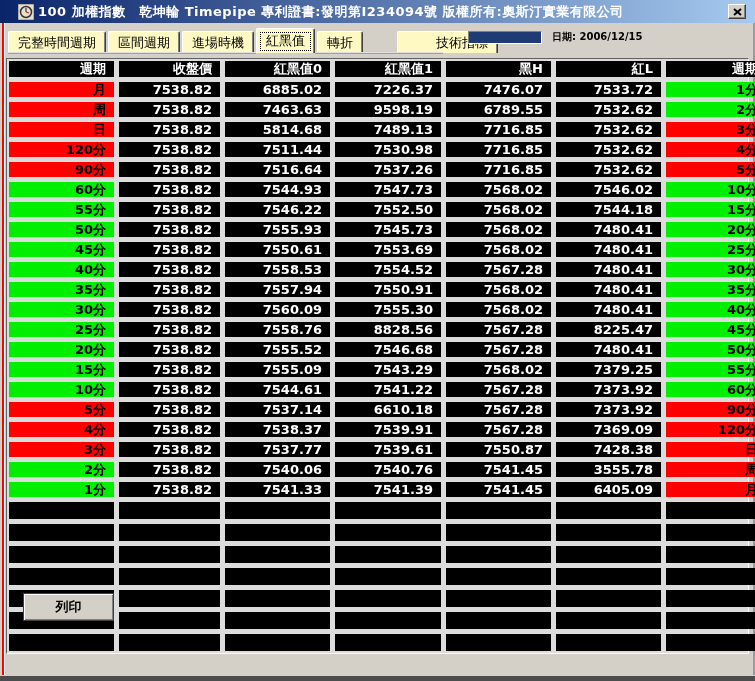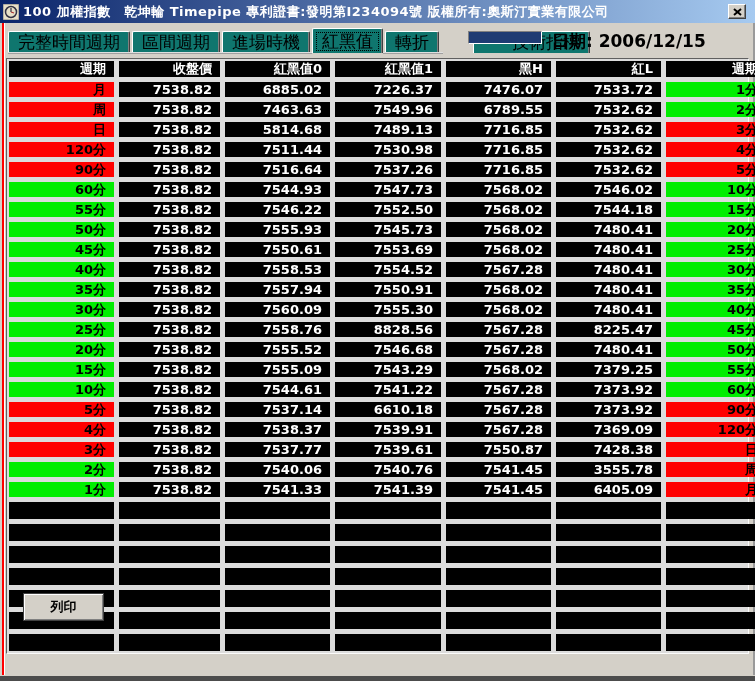--- a/index.html
+++ b/index.html
@@ -8,61 +8,61 @@
 
   
   .frame-left{position:absolute;left:2px;top:23px;bottom:6px;width:2px;background:var(--red,#f00);}
   .frame-left-hi{position:absolute;left:4px;top:23px;bottom:6px;width:1px;background:#ffffff;}
   .frame-right{position:absolute;right:0;top:23px;bottom:6px;width:2px;background:#9a9a9a;}
   .frame-bottom{position:absolute;left:0;right:0;bottom:0;height:5px;background:#4c4c4c;}
 
   
   .titlebar{position:absolute;top:0;left:0;right:0;height:23px;
     background:linear-gradient(to right,var(--tb1,#0a246a),var(--tb2,#a6caf0));
-    display:flex;align-items:center;padding-left:3px;box-sizing:border-box;}
+    display:flex;align-items:center;padding-left:18px;box-sizing:border-box;}
   .app-icon{width:16px;height:16px;margin-right:4px;flex:0 0 auto;}
   .title-text{color:#fff;font-size:13px;font-weight:bold;white-space:nowrap;letter-spacing:0.5px;}
   .close-btn{position:absolute;right:9px;top:4px;width:18px;height:15px;background:#d4d0c8;
     border:1px solid;border-color:#ffffff #404040 #404040 #ffffff;
     box-shadow:inset -1px -1px 0 #808080;display:flex;align-items:center;justify-content:center;
     padding:0;cursor:default;}
 
   
   .tabs{position:absolute;left:8px;top:29px;height:24px;display:flex;align-items:flex-end;}
   .tab{height:22px;box-sizing:border-box;display:flex;align-items:center;justify-content:center;
-    background:#0f766e;font-size:17px;color:#000;padding:0 9px;margin-right:2px;
+    background:#fef9c3;font-size:13px;color:#000;padding:0 9px;margin-right:2px;
     border-top:1px solid #fff;border-left:1px solid #fff;border-right:1px solid #404040;
     box-shadow:inset -1px 0 0 #808080;border-radius:2px 2px 0 0;position:relative;}
   .tab.active{height:25px;z-index:2;box-shadow:inset -1px 0 0 #808080,0 2px 0 #d4d0c8;}
   .tab.active::after{content:"";position:absolute;left:3px;right:3px;top:3px;bottom:2px;border:1px dotted #000;}
   .tab.gap{margin-left:32px;padding-left:38px;}
   .tabline{position:absolute;left:8px;top:52px;width:435px;height:2px;
     background:linear-gradient(#ffffff,#808080);}
 
   .progress{position:absolute;left:468px;top:31px;width:74px;height:13px;box-sizing:border-box;
     border:1px solid;border-color:#808080 #ffffff #ffffff #808080;background:#d4d0c8;}
   .progress .fill{width:100%;height:100%;background:var(--prog,#1e3b73);}
-  .datebox{position:absolute;left:552px;top:30px;font-size:17px;font-weight:bold;color:#000;white-space:nowrap;}
+  .datebox{position:absolute;left:552px;top:30px;font-size:10px;font-weight:bold;color:#000;white-space:nowrap;}
 
   
   .tblwrap{position:absolute;left:6px;top:58px;width:741px;
     border:1px solid;border-color:#606060 #fbfbfb #fbfbfb #606060;}
   .tbl{display:grid;grid-template-columns:105px 101px 105px 106px 105px 105px 100px;
     gap:5px;background:#dcdcdc;padding:2px;}
   .c{background:#000;color:#fff;font-size:13px;font-weight:bold;
     display:flex;align-items:center;justify-content:flex-end;
     padding-right:8px;overflow:hidden;white-space:nowrap;box-sizing:border-box;}
   .c.hc{color:#fff;}
   .c.per{color:#000;}
   .c.red{background:var(--red,#ff0000);}
   .c.green{background:var(--green,#00ee00);}
   .c.empty{background:#000;}
 
   
-  .print-btn{position:absolute;left:23px;top:593px;width:81px;height:28px;background:#d4d0c8;
+  .print-btn{position:absolute;left:23px;top:593px;width:91px;height:28px;background:#d4d0c8;
     border:1px solid #404040;box-shadow:inset 1px 1px 0 #ffffff,inset -1px -1px 0 #808080;
     font-size:13px;font-weight:bold;color:#000;font-family:inherit;
     display:flex;align-items:center;justify-content:center;cursor:default;}
 </style>
 </head>
 <body>
 
 <div class="window">
 
   <div class="titlebar">
@@ -113,21 +113,21 @@
     <div class="c per red">月</div>
         <div class="c">7538.82</div>
         <div class="c">6885.02</div>
         <div class="c">7226.37</div>
         <div class="c">7476.07</div>
         <div class="c">7533.72</div>
         <div class="c per green">1分</div>
         <div class="c per red">周</div>
         <div class="c">7538.82</div>
         <div class="c">7463.63</div>
-        <div class="c">7549.96</div>
+        <div class="c">9598.19</div>
         <div class="c">6789.55</div>
         <div class="c">7532.62</div>
         <div class="c per green">2分</div>
         <div class="c per red">日</div>
         <div class="c">7538.82</div>
         <div class="c">5814.68</div>
         <div class="c">7489.13</div>
         <div class="c">7716.85</div>
         <div class="c">7532.62</div>
         <div class="c per red">3分</div>

